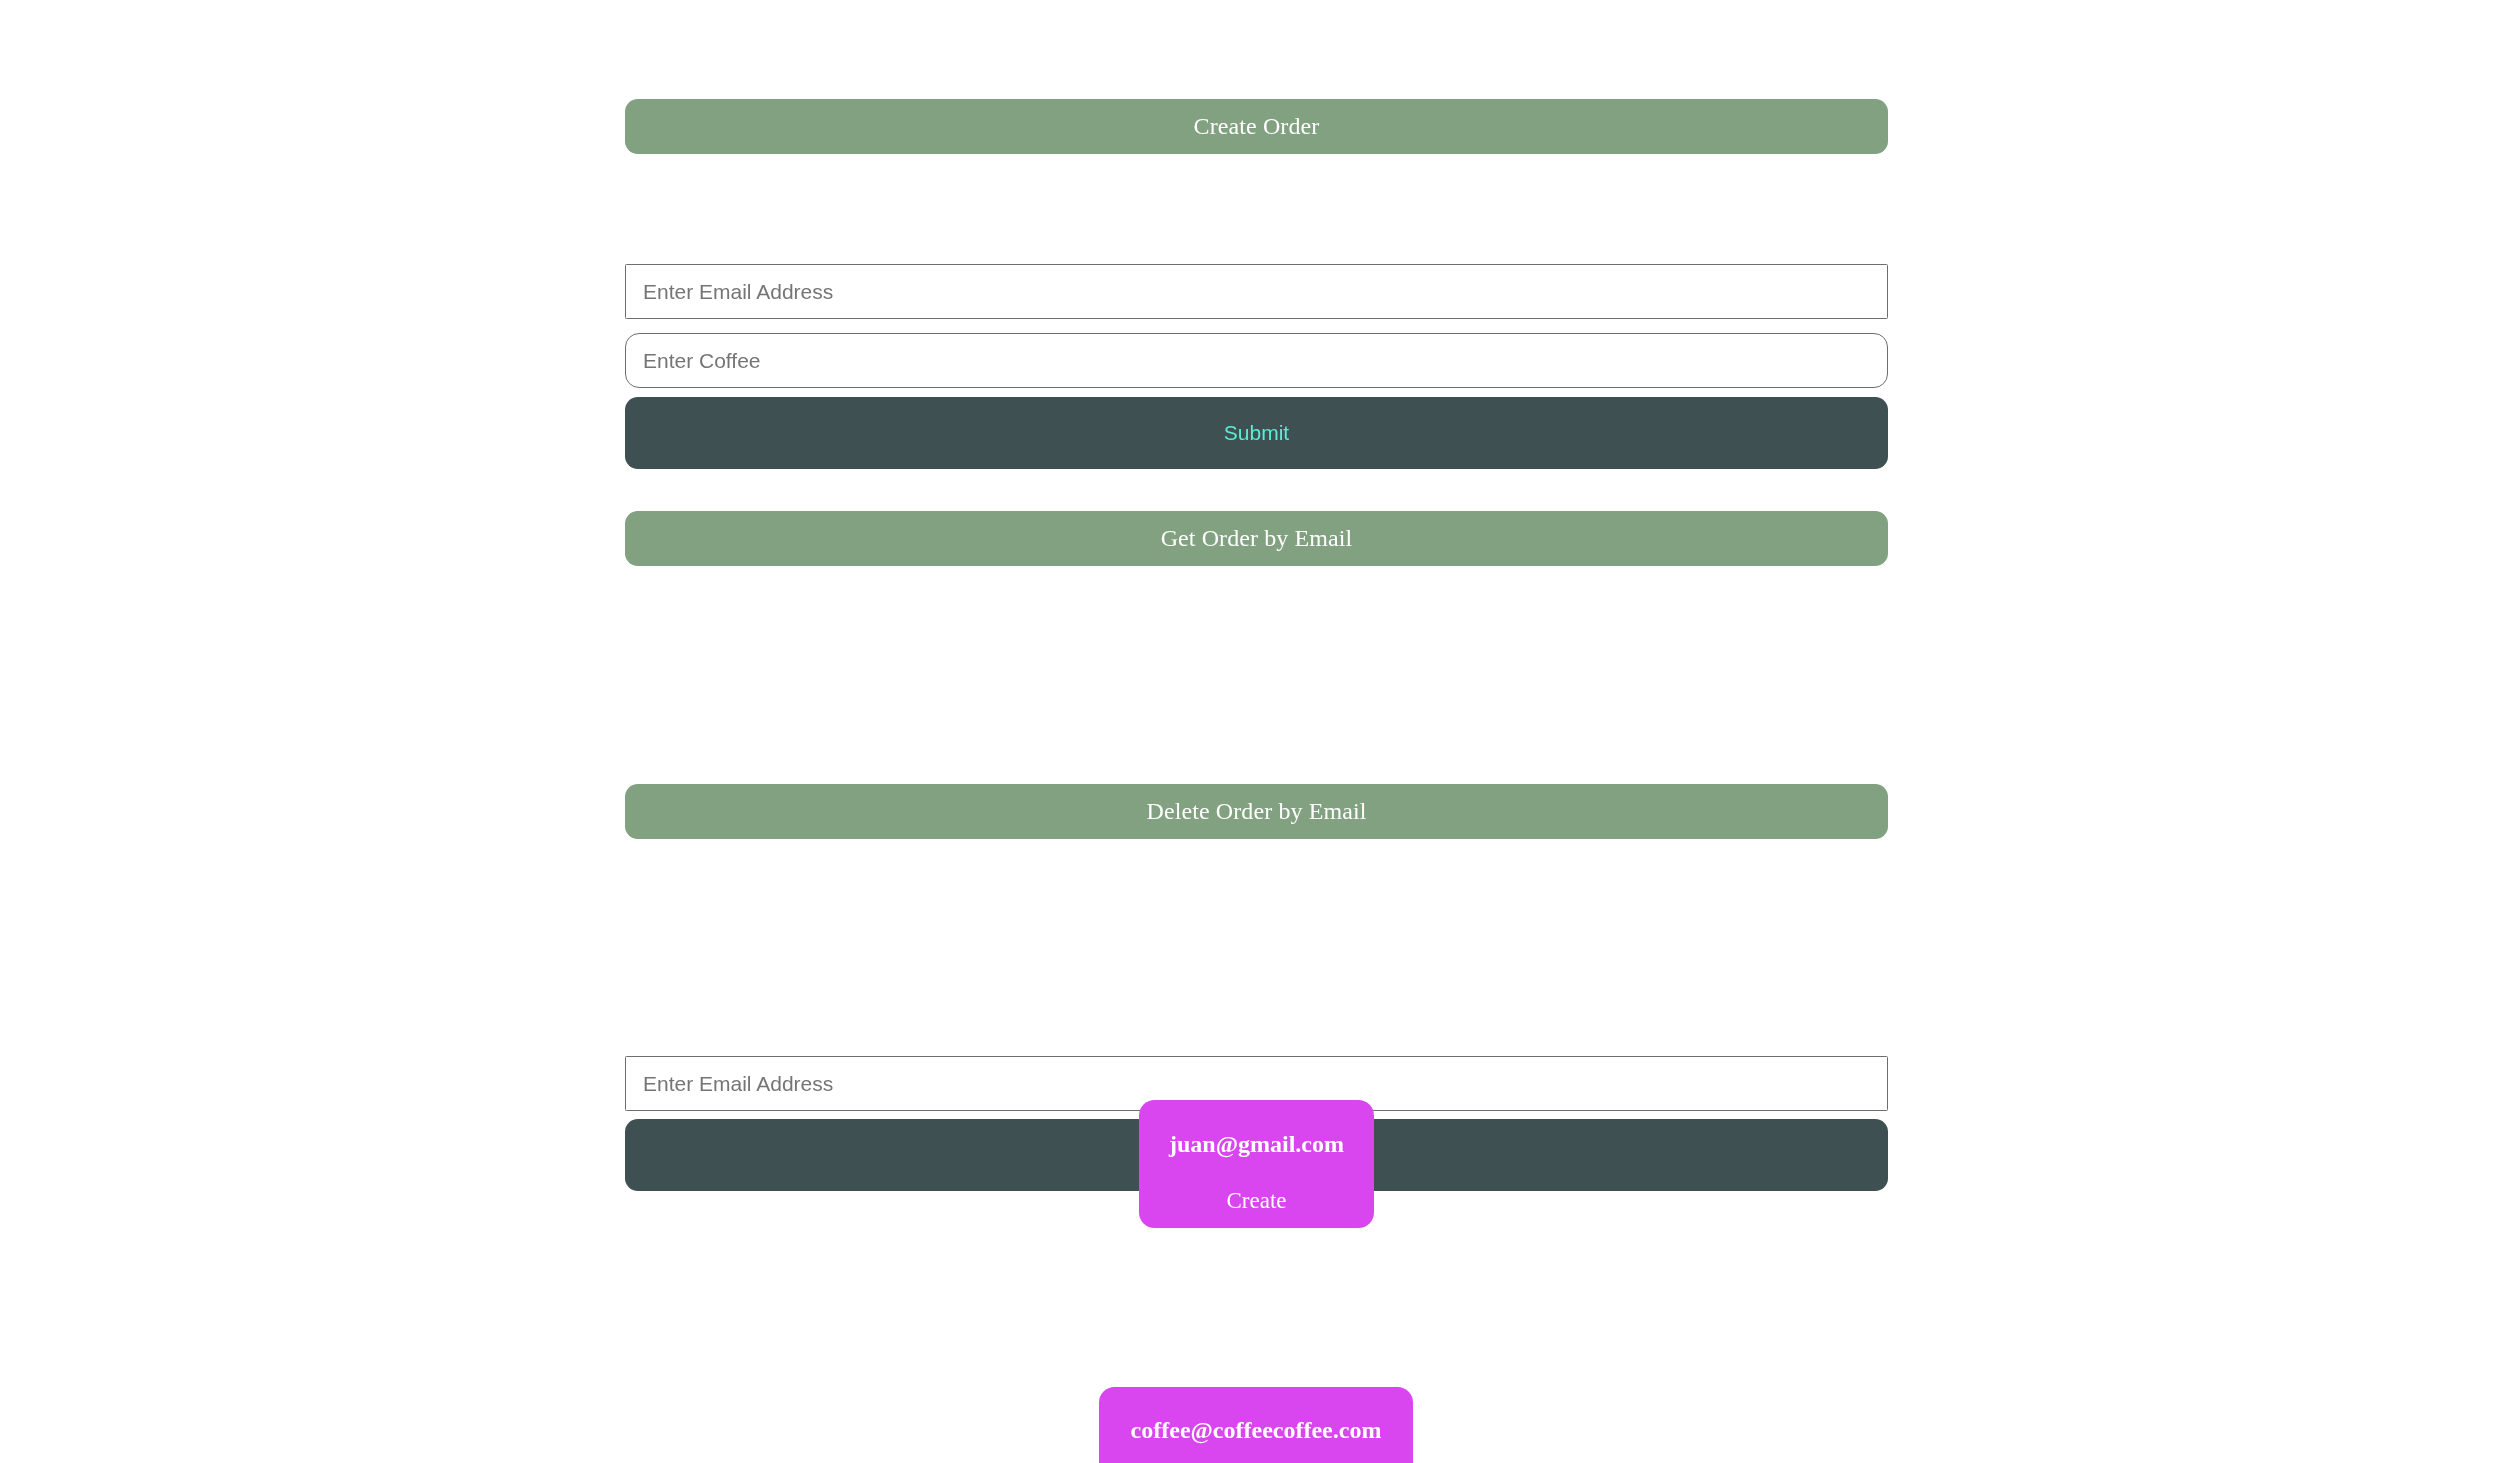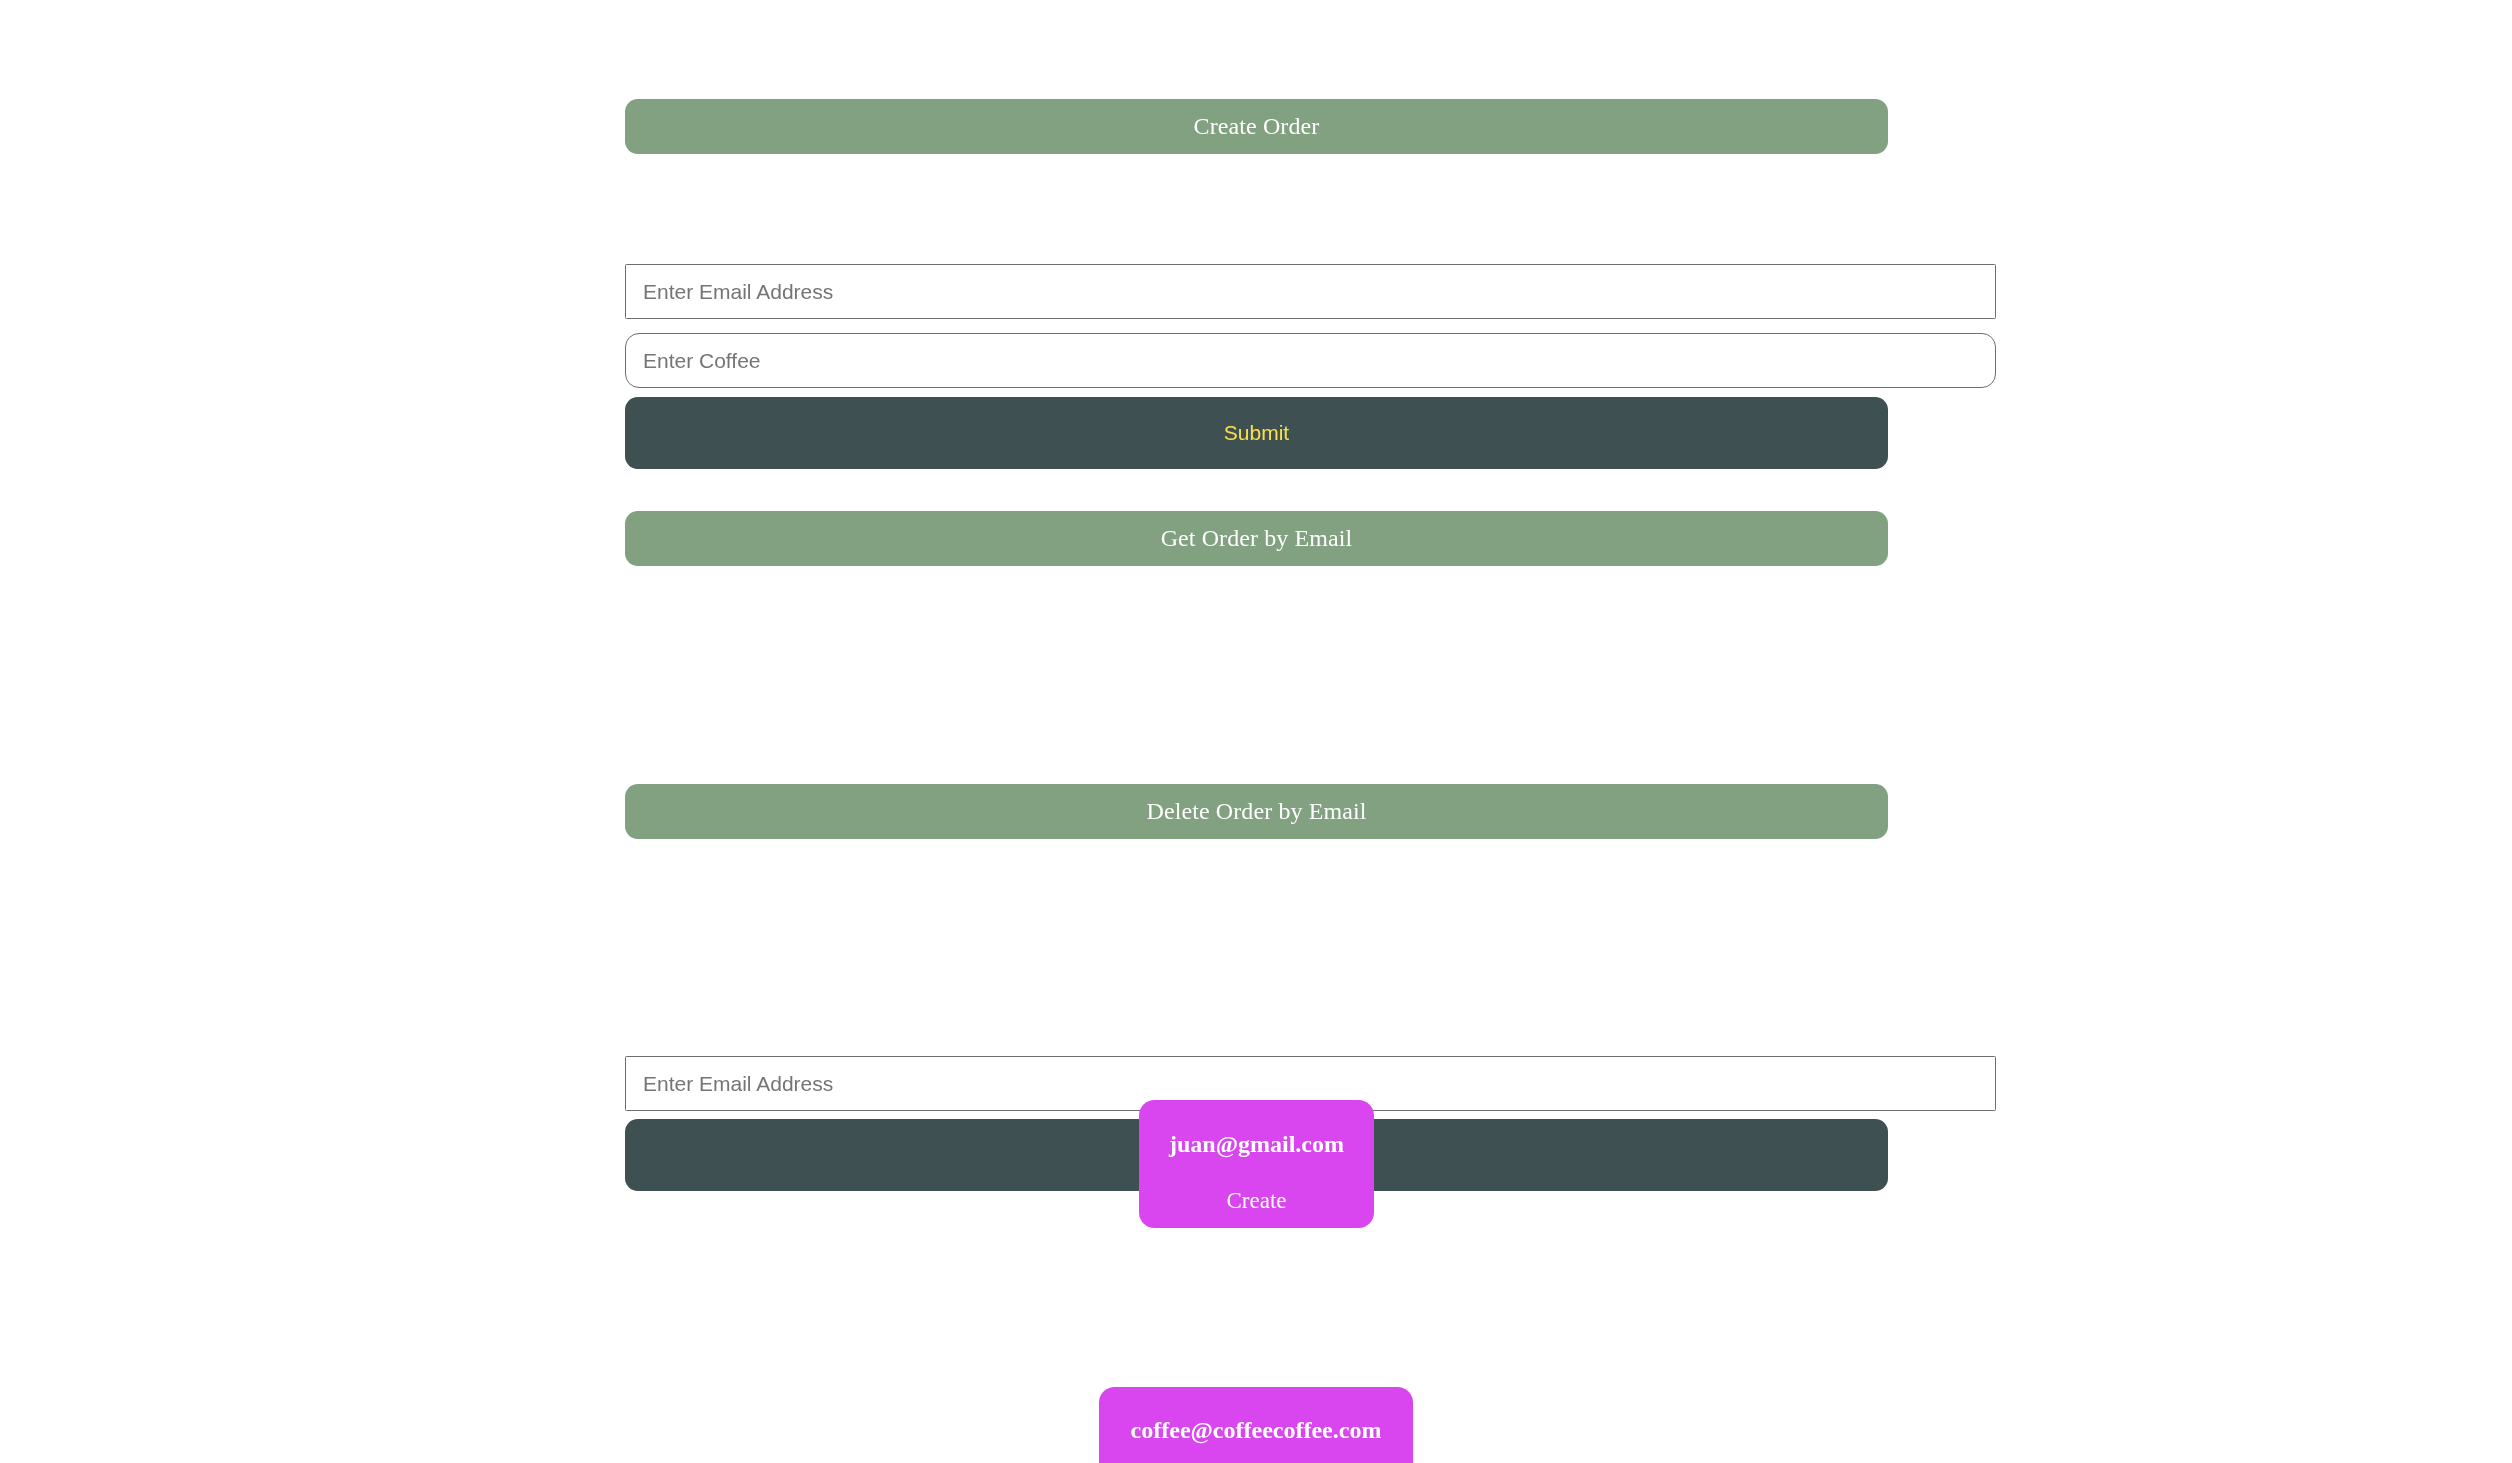--- a/index.html
+++ b/index.html
@@ -43,21 +43,21 @@
     font-size: 24px;
     line-height: 55px;
     text-align: center;
     letter-spacing: 0.1px;
     -webkit-font-smoothing: antialiased;
   }
 
   .text-input {
     box-sizing: border-box;
     display: block;
-    width: 1371px;
+    width: 1263px;
     height: 55px;
     margin: 0;
     padding: 0 17px;
     border: 1.4px solid #6e6e6e;
     border-radius: 1.4px;
     background: #ffffff;
     color: #222222;
     font-family: "Liberation Sans", sans-serif;
     font-size: 21px;
     outline: none;
@@ -70,21 +70,21 @@
   }
 
   .submit-button {
     box-sizing: border-box;
     display: block;
     width: 1263px;
     height: 72px;
     border: 0;
     border-radius: 12.8px;
     background: #3e5052;
-    color: #fde047;
+    color: #5eead4;
     font-family: "Liberation Sans", sans-serif;
     font-size: 21px;
     text-align: center;
     cursor: pointer;
     padding: 0;
   }
 
   
   #section-create           { top: 99px; }
   #create-input-email       { position: absolute; top: 165px;  left: 0; }

